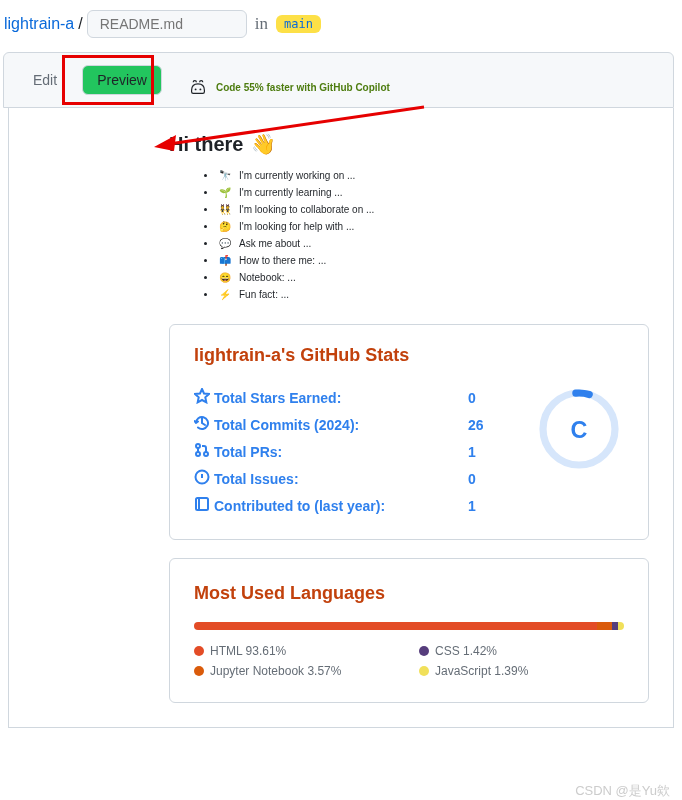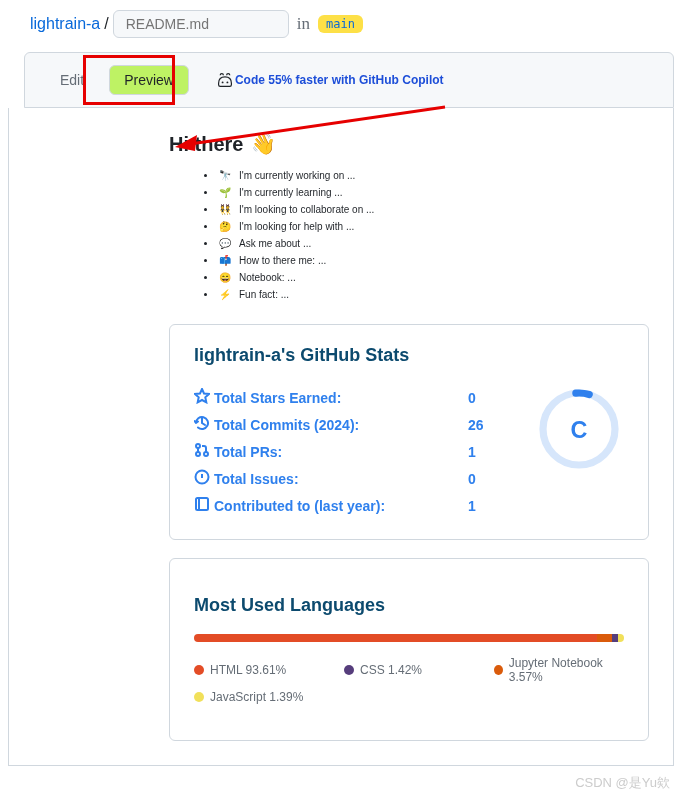--- a/index.html
+++ b/index.html
@@ -1,52 +1,52 @@
 <!DOCTYPE html>
 <html><head>
 <meta charset="utf-8">
 <style>
 * { box-sizing: border-box; margin: 0; padding: 0; }
 body { font-family: -apple-system, BlinkMacSystemFont, "Segoe UI", Helvetica, Arial, sans-serif; font-size: 14px; color: #1f2328; background: #fff; width: 682px; }
-.breadcrumb { padding: 10px 8px 6px 22px; display: flex; align-items: center; gap: 4px; font-size: 16px; margin-left: 8px; }
+.breadcrumb { padding: 10px 8px 6px 4px; display: flex; align-items: center; gap: 4px; font-size: 16px; }
 .breadcrumb a { color: #0969da; text-decoration: none; }
 .breadcrumb .sep { color: #1f2328; }
-.file-input { background: #f6f8fa; border: 1px solid #d0d7de; border-radius: 6px; padding: 5px 12px; color: #656d76; font-size: 14px; width: 176px; }
+.file-input { background: #f6f8fa; border: 1px solid #d0d7de; border-radius: 6px; padding: 5px 12px; color: #656d76; font-size: 14px; width: 160px; }
 .in-label { color: #656d76; margin: 0 4px; font-size: 17px; font-family: Liberation Serif, serif; }
 .branch-badge { background: #fde047; color: #0969da; font-family: ui-monospace, monospace; font-size: 12px; padding: 2px 8px; border-radius: 6px; }
-.toolbar { margin: 8px 8px 0 24px; background: #f6f8fa; border: 1px solid #d0d7de; border-radius: 6px 6px 0 0; padding: 12px 20px; display: flex; align-items: center; gap: 10px; position: relative; }
+.toolbar { margin: 8px 8px 0 3px; background: #f6f8fa; border: 1px solid #d0d7de; border-radius: 6px 6px 0 0; padding: 12px 14px; display: flex; align-items: flex-end; gap: 10px; position: relative; }
 .tab-btn { padding: 6px 14px; font-size: 14px; color: #656d76; border: 1px solid transparent; border-radius: 6px; background: transparent; cursor: pointer; }
-.tab-btn.active { background: #bef264; border: 1px solid #d0d7de; color: #1f2328; font-weight: 500; }
+.tab-btn.active { background: #22c55e; border: 1px solid #d0d7de; color: #1f2328; font-weight: 500; }
 .highlight-box { position: absolute; border: 3px solid #e60000; left: 58px; top: 2px; width: 92px; height: 50px; pointer-events: none; }
-.copilot-msg { display: flex; align-items: center; gap: 0; margin-left: 16px; font-size: 12px; font-weight: 600; color: #1d4ed8; }
+.copilot-msg { display: flex; align-items: center; gap: 8px; margin-left: 16px; font-size: 10px; font-weight: 600; color: #4d7c0f; }
 .copilot-icon { width: 20px; height: 16px; }
 .arrow-svg { position: absolute; left: 150px; top: 50px; pointer-events: none; }
 .content { margin: 0 8px; border: 1px solid #d0d7de; border-top: none; padding: 24px 0 24px 0; }
 .readme { padding: 0 24px 0 160px; }
 .readme h3 { font-size: 20px; font-weight: 600; margin-bottom: 14px; display: flex; align-items: center; gap: 8px; }
 .readme ul { list-style: disc; padding-left: 32px; margin-bottom: 24px; }
 .readme li { margin: 6px 16px; font-size: 10px; }
 .emoji { display: inline-block; width: 18px; text-align: center; margin-right: 4px; }
 .stats-card { border: 1px solid #d0d7de; border-radius: 6px; padding: 20px 24px; margin-bottom: 18px; }
-.stats-title { color: #0c4a6e; font-size: 18px; font-weight: 600; margin-bottom: 18px; }
+.stats-title { color: #c2410c; font-size: 18px; font-weight: 600; margin-bottom: 18px; }
 .stats-body { display: flex; gap: 36px; }
 .stats-table { flex: 1; }
 .stats-row { display: flex; align-items: center; padding: 4px 0; }
 .stats-icon { width: 20px; color: #2f80ed; }
 .stats-icon svg { width: 16px; height: 16px; stroke: #2f80ed; fill: none; stroke-width: 2; }
 .stats-label { flex: 1; color: #2f80ed; font-weight: 600; font-size: 14px; }
 .stats-val { color: #2f80ed; font-weight: 600; font-size: 14px; width: 30px; }
 .rank-circle { width: 90px; height: 90px; }
-.lang-card { border: 1px solid #d0d7de; border-radius: 6px; padding: 36px 24px; }
+.lang-card { border: 1px solid #d0d7de; border-radius: 6px; padding: 24px 24px; }
 .lang-bar { height: 8px; border-radius: 4px; overflow: hidden; display: flex; margin-bottom: 14px; }
 .lang-seg { height: 100%; }
-.lang-grid { display: grid; grid-template-columns: 1fr 1fr 1fr; gap: 6px 20px; }
+.lang-grid { display: grid; grid-template-columns: 1fr 1fr; gap: 6px 20px; }
 .lang-item { display: flex; align-items: center; gap: 6px; font-size: 12px; color: #656d76; }
 .lang-dot { width: 10px; height: 10px; border-radius: 50%; }
-.watermark { position: fixed; right: 12px; bottom: 8px; color: #ccc; font-size: 13px; }
+.watermark { position: fixed; right: 12px; bottom: 0; color: #ccc; font-size: 13px; }
 </style>
 </head>
 <body>
 
 <div class="breadcrumb">
   <a href="#">lightrain-a</a>
   <span class="sep">/</span>
   <input class="file-input" placeholder="README.md" style="">
   <span class="in-label">in</span>
   <span class="branch-badge">main</span>

